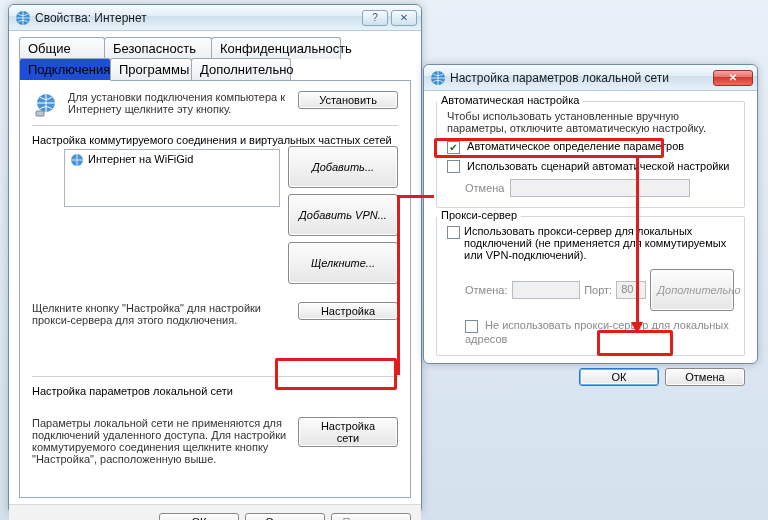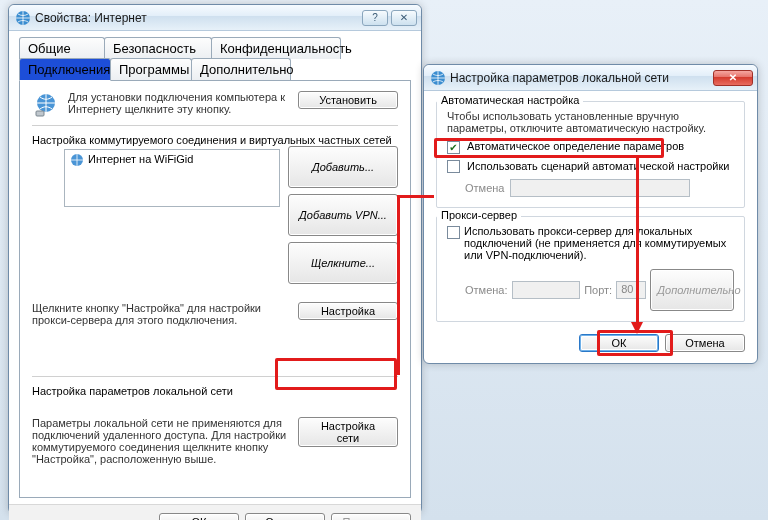--- a/index.html
+++ b/index.html
@@ -294,20 +294,24 @@
         <span class="chk" style="margin-top:1px;"></span>
         <span style="flex:1;">Использовать прокси-сервер для локальных подключений (не применяется для коммутируемых или VPN-подключений).</span>
       </div>
       <div style="margin-top:8px; display:flex; align-items:center; gap:4px;">
         <span class="disabled" style="margin-left:18px;">Отмена:</span>
         <span class="txt-input" style="width:80px;"></span>
         <span class="disabled">Порт:</span>
         <span class="txt-input" style="width:34px;">80</span>
         <span class="btn small disabled-btn" style="min-width:0;">Дополнительно</span>
       </div>
+      <div style="margin-top:8px; margin-left:18px;">
+        <span class="chk"></span>
+        <span class="disabled">Не использовать прокси-сервер для локальных адресов</span>
+      </div>
     </div>
   </div>
 
   <div style="padding:4px 12px 10px 12px; display:flex; justify-content:flex-end; gap:6px;">
     <span class="btn default" style="width:64px">ОК</span>
     <span class="btn" style="width:64px">Отмена</span>
   </div>
 </div>
 
 <div class="hl" style="left:275px; top:358px; width:122px; height:32px;"></div>

